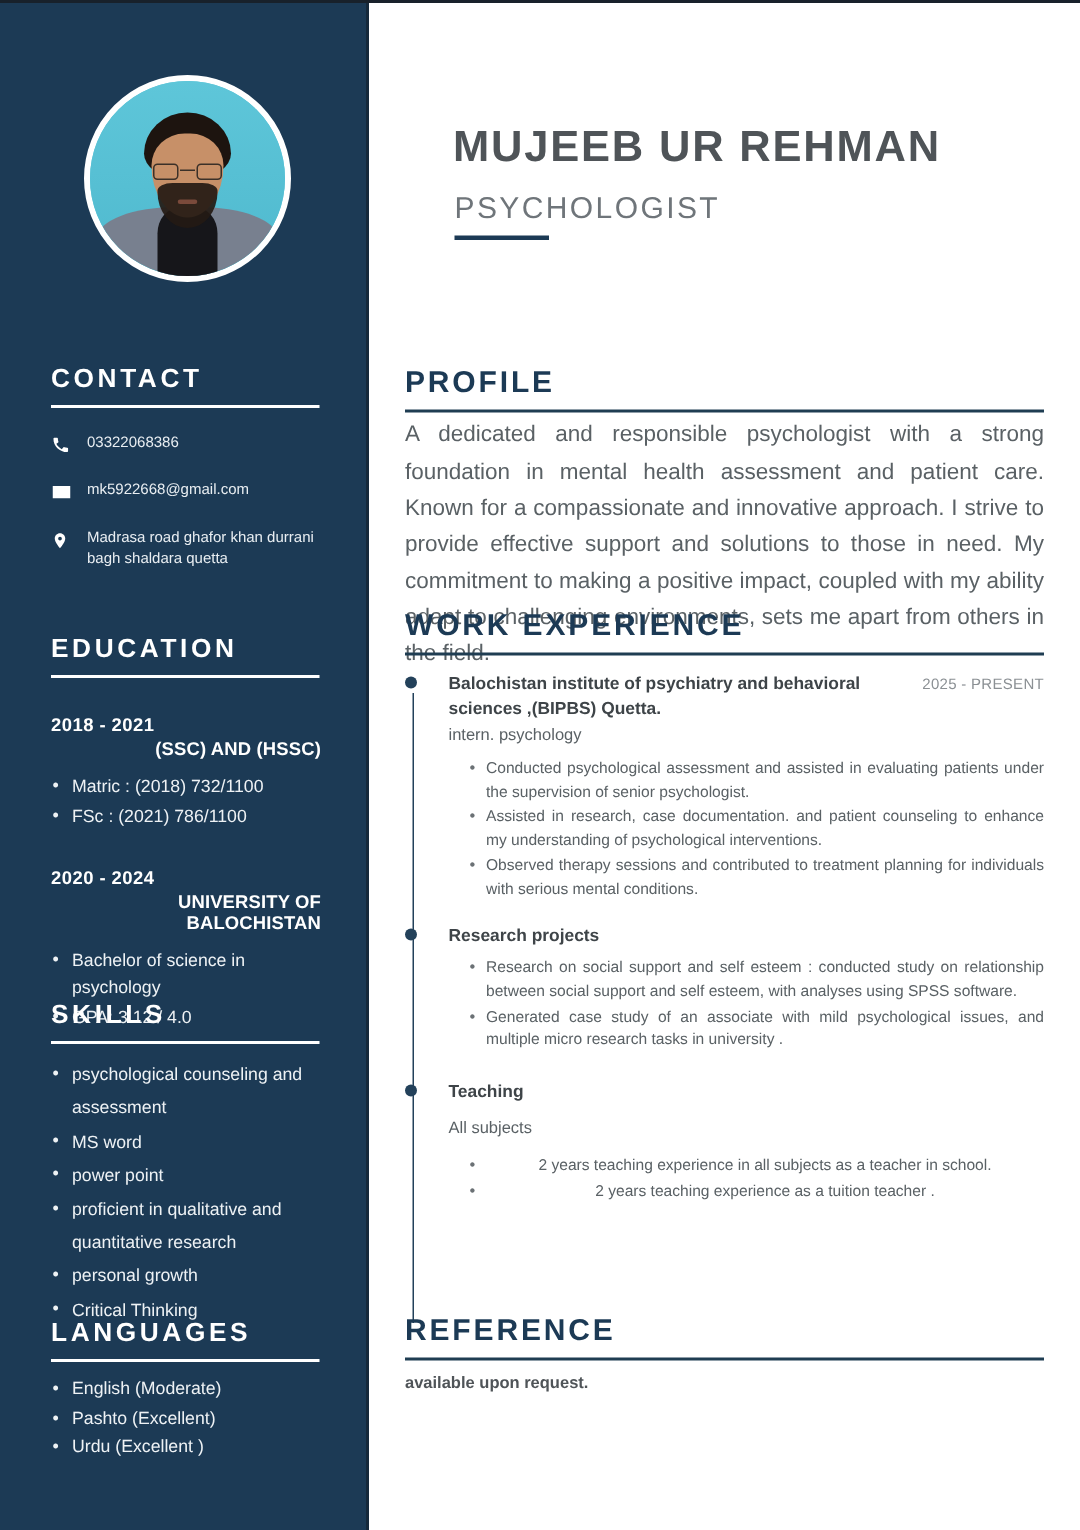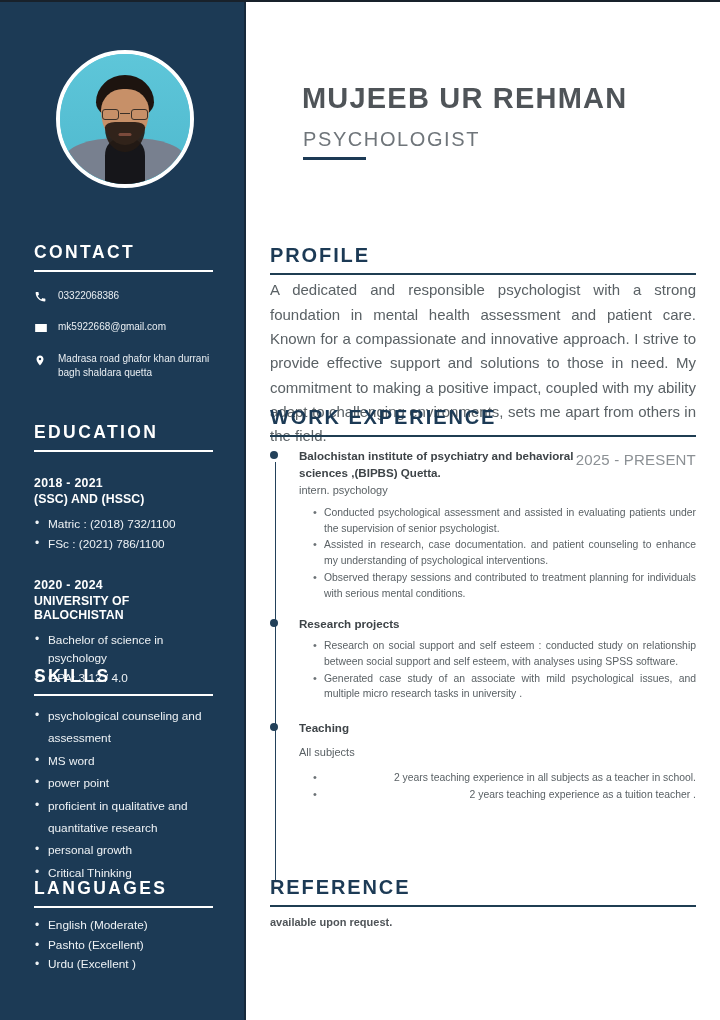--- a/index.html
+++ b/index.html
@@ -165,20 +165,21 @@
     color: #ffffff;
     letter-spacing: .3px;
     margin-top: 24px;
   }
   .edu-school {
     font-size: 12.3px;
     font-weight: bold;
     color: #ffffff;
     letter-spacing: .1px;
     margin-top: 2px;
+    text-align: right;
   }
   ul.side-list {
     list-style: none;
     margin-top: 9px;
   }
   ul.side-list li {
     position: relative;
     font-size: 11.8px;
     color: #eef2f5;
     line-height: 1.55;
@@ -272,21 +273,21 @@
   .tl-head {
     font-size: 11.6px;
     font-weight: bold;
     color: #3e4448;
     line-height: 1.42;
     max-width: 300px;
   }
   .tl-date {
     position: absolute;
     right: 0; top: 3px;
-    font-size: 15px;
+    font-size: 10px;
     color: #8b9094;
     letter-spacing: .2px;
     white-space: nowrap;
   }
   .tl-sub {
     font-size: 11px;
     color: #5a6165;
     margin-top: 2px;
     line-height: 1.4;
   }
@@ -304,21 +305,21 @@
     margin-bottom: 1px;
     text-align: justify;
   }
   ul.tl-list li::before {
     content: "•";
     position: absolute;
     left: 0; top: -1px;
     color: #6b7175;
     font-size: 11px;
   }
-  ul.tl-list.nojustify li { text-align: right; }
+  ul.tl-list.nojustify li { text-align: center; }
 
   .ref-text {
     margin-top: 9px;
     font-size: 11px;
     font-weight: bold;
     color: #4f5458;
   }
 
   svg { display: block; }
 </style>

